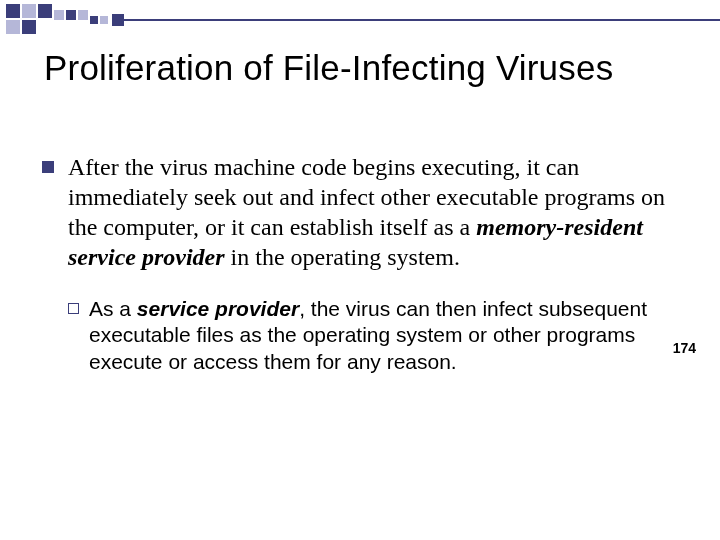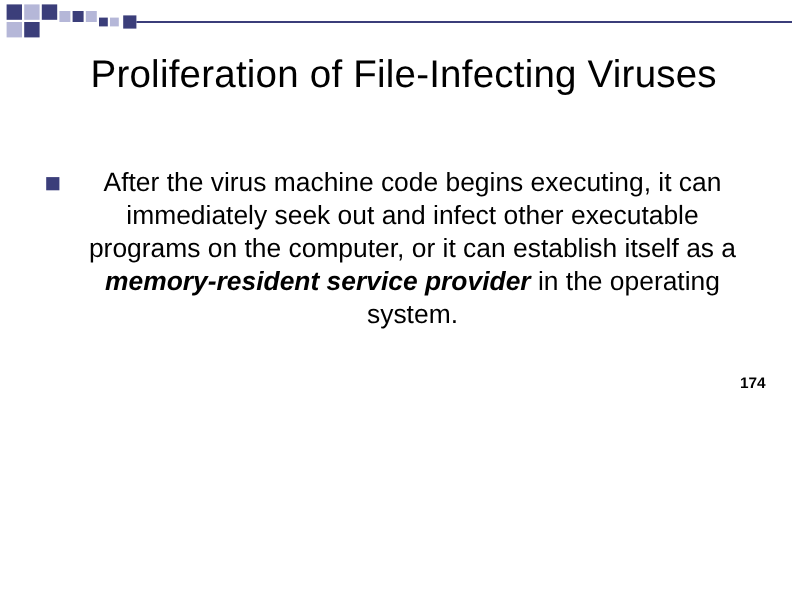--- a/index.html
+++ b/index.html
@@ -1,22 +1,22 @@
 <!DOCTYPE html>
 <html><head>
 <meta charset="utf-8">
 <style>
   * { margin: 0; padding: 0; box-sizing: border-box; }
   html, body { width: 720px; height: 540px; background: #fff; font-family: Arial, Helvetica, sans-serif; color: #000; }
-  .slide { position: relative; width: 720px; height: 384px; text-align: center; }
+  .slide { position: relative; width: 720px; height: 384px; }
   .deco { position: absolute; top: 0; left: 0; width: 720px; height: 40px; }
   .deco svg { display: block; }
   .title { position: absolute; top: 48px; left: 44px; right: 30px; font-size: 35px; line-height: 1.15; font-weight: 400; letter-spacing: 0.2px; }
   .body { position: absolute; top: 152px; left: 42px; right: 38px; }
-  .level1 { display: flex; margin-bottom: 24px; }
+  .level1 { display: flex; margin-bottom: 24px; font-family: Liberation Serif, serif; }
   .bullet1 { width: 12px; height: 12px; background: #3b3e7a; margin-top: 9px; flex: 0 0 12px; margin-right: 14px; }
   .level1 .text { font-size: 24px; line-height: 1.25; }
   .level2 { display: flex; margin-left: 26px; margin-top: 4px; }
   .bullet2 { width: 11px; height: 11px; border: 1.6px solid #3b3e7a; margin-top: 7px; flex: 0 0 11px; margin-right: 10px; }
   .level2 .text { font-size: 21px; line-height: 1.25; }
   .bi { font-weight: bold; font-style: italic; }
   .pagenum { position: absolute; bottom: 28px; right: 24px; font-size: 14px; font-weight: bold; }
 </style>
 </head>
 <body>
@@ -42,17 +42,23 @@
 
   <h1 class="title">Proliferation of File-Infecting Viruses</h1>
 
   <div class="body">
     <div class="level1">
       <span class="bullet1"></span>
       <div class="text">
         <span>After the virus machine code begins executing, it can immediately seek out and infect other executable programs on the computer, or it can establish itself as a </span><span class="bi">memory-resident service provider</span><span> in the operating system.</span>
       </div>
     </div>
+    <div class="level2">
+      <span class="bullet2"></span>
+      <div class="text">
+        <span>As a </span><span class="bi">service provider</span><span>, the virus can then infect subsequent executable files as the operating system or other programs execute or access them for any reason.</span>
+      </div>
+    </div>
   </div>
 
   <div class="pagenum">174</div>
 
 </div>
 
 </body></html>

